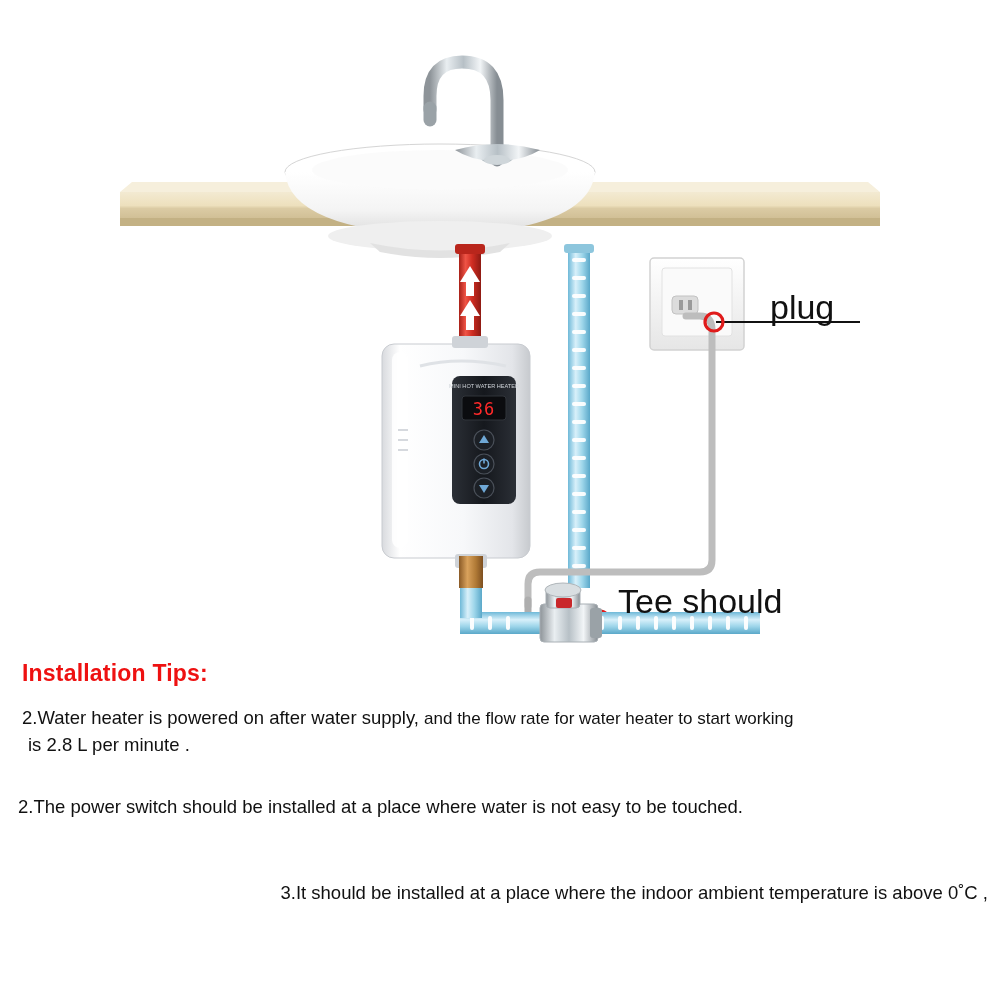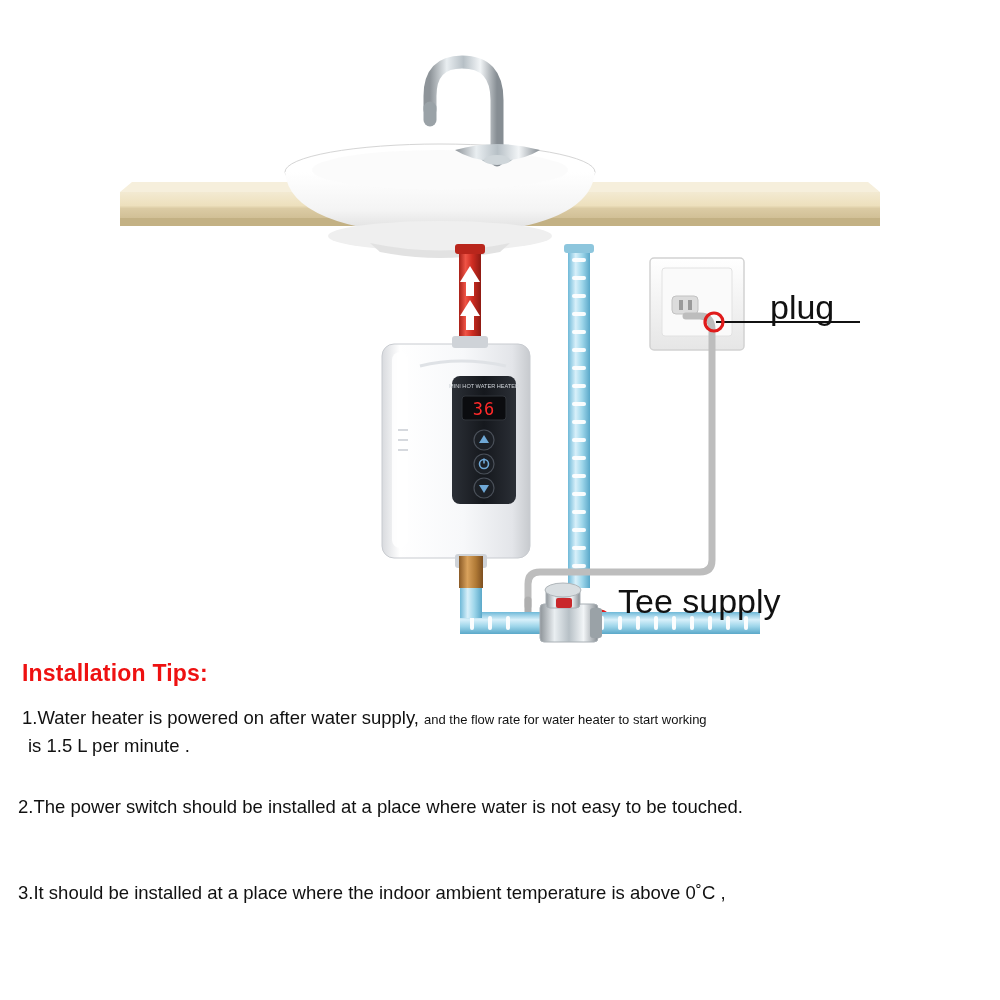--- a/index.html
+++ b/index.html
@@ -41,24 +41,24 @@
     font-weight: bold;
     letter-spacing: .2px;
   }
   .tip {
     position: absolute;
     color: #111;
     font-size: 18.5px;
     line-height: 26px;
   }
   .tip-1 { left: 22px; top: 55px; width: 960px; }
-  .tip-1 .small { font-size: 13px; }
+  .tip-1 .small { font-size: 17px; }
   .tip-1 .line2 { display: block; margin-left: 6px; }
   .tip-2 { left: 18px; top: 144px; width: 960px; }
-  .tip-3 { left: 18px; top: 230px; width: 970px; }
+  .tip-3 { left: 18px; top: 230px; width: 970px; text-align: right; }
   .tip-3 .line2 { display: block; }
 
   
   .callout-label {
     position: absolute;
     font-size: 34px;
     color: #111;
     font-family: "Liberation Sans", sans-serif;
   }
   #plug-label { left: 770px; top: 288px; }
@@ -256,29 +256,29 @@
     <rect x="540" y="604" width="58" height="38" rx="4" fill="url(#chromeGrad)" stroke="#a9b0b5"></rect>
     <rect x="546" y="586" width="34" height="22" rx="4" fill="url(#chromeGrad)" stroke="#a9b0b5"></rect>
     <ellipse cx="563" cy="590" rx="18" ry="7" fill="#d9dee1" stroke="#b0b6ba"></ellipse>
     <rect x="556" y="598" width="16" height="10" rx="2" fill="#c9272a"></rect>
     <rect x="590" y="608" width="12" height="30" rx="3" fill="#9aa2a7"></rect>
   </g>
 
 </svg>
 
 <div class="callout-label" id="plug-label">plug</div>
-<div class="callout-label" id="tee-label">Tee supply</div>
+<div class="callout-label" id="tee-label">Tee should</div>
 
 <div class="tips-wrap">
   <div class="tips-title">Installation Tips:</div>
 
   <div class="tip tip-1">
-    <span>1.Water heater is powered on after water supply,</span>
+    <span>2.Water heater is powered on after water supply,</span>
     <span class="small">and the flow rate for water heater to start working</span>
-    <span class="line2">is 1.5 L per minute .</span>
+    <span class="line2">is 2.8 L per minute .</span>
   </div>
 
   <div class="tip tip-2">
     <span>2.The power switch should be installed at a place</span>
     <span>where water is not easy to be touched.</span>
   </div>
 
   <div class="tip tip-3">
     <span>3.It should be installed at a place where the indoor ambient temperature is above 0˚C ,</span>
   </div>

